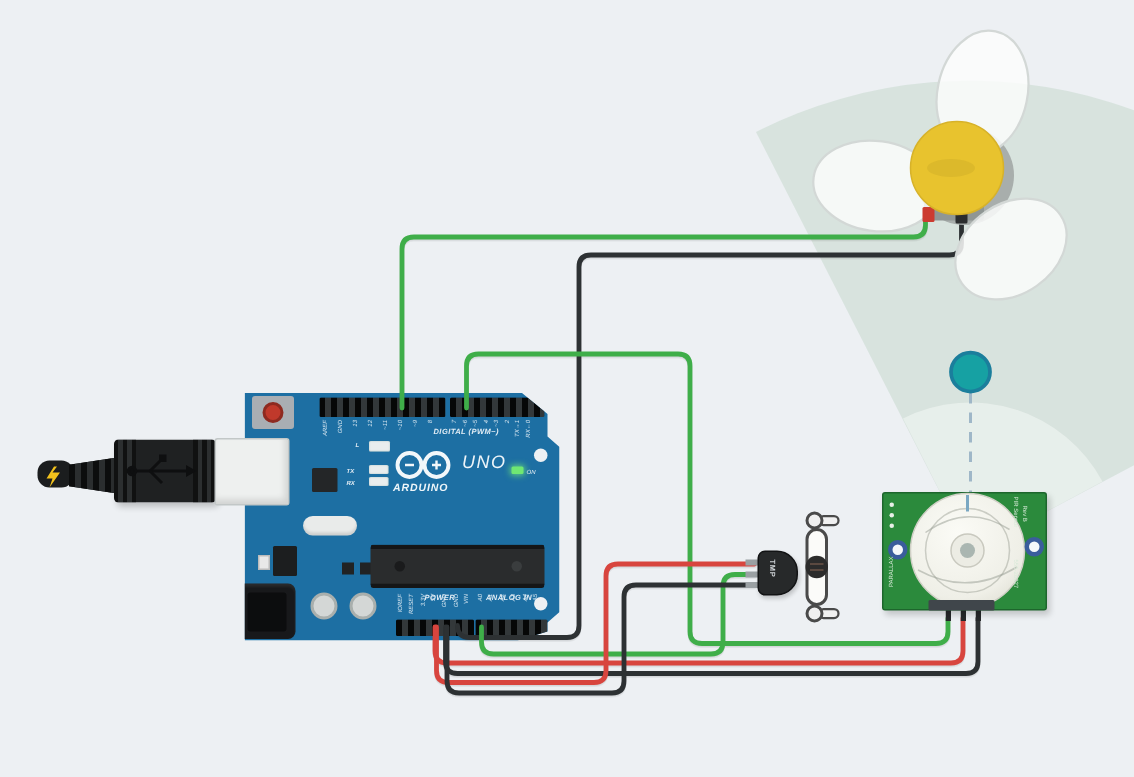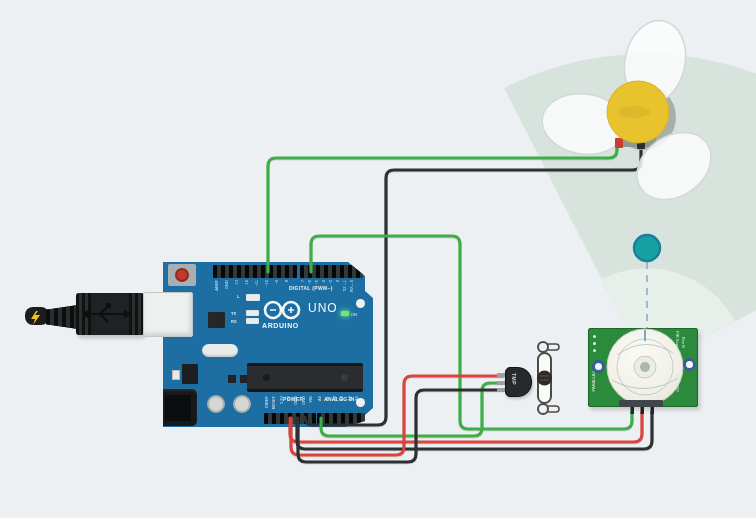--- a/index.html
+++ b/index.html
@@ -2,21 +2,21 @@
 <html><head>
 <meta charset="utf-8">
 <style>
   html,body{margin:0;padding:0;background:#edf0f3;font-family:"Liberation Sans",sans-serif;}
   #canvas{position:relative;width:756px;height:518px;background:#edf0f3;overflow:hidden;}
   #canvas svg.layer{position:absolute;left:0;top:0;}
   .abs{position:absolute;}
   
   #board{position:absolute;left:163px;top:262px;width:211px;height:166px;background:#1d6fa3;
          clip-path:polygon(0px 0px,185px 0px,202px 14px,202px 29px,210px 36px,210px 146px,202px 153px,202px 159px,182px 165px,0px 165px);
-         box-shadow:2px 3px 4px rgba(0,0,0,.18);}
+         box-shadow:2px 3px 4px rgba(0,0,0,.18);font-style:italic;}
   .hdr{position:absolute;height:13px;background:#17191a;border-radius:1px;
        background-image:repeating-linear-gradient(90deg,#060707 0 4px,#33383a 4px 8px);}
   .vlabel{position:absolute;writing-mode:vertical-rl;transform:rotate(180deg);font-size:4px;line-height:1;
           color:#d6e6f0;letter-spacing:0;white-space:nowrap;}
   .vtext{position:absolute;writing-mode:vertical-rl;font-size:4px;line-height:1;color:#d9ead9;white-space:nowrap;}
   .vtext-flip{position:absolute;writing-mode:vertical-rl;transform:rotate(180deg);font-size:4px;line-height:1;color:#d9ead9;white-space:nowrap;}
   .cap{position:absolute;font-size:5px;font-weight:bold;color:#e2edf5;letter-spacing:.3px;}
   .ledbar{position:absolute;background:#e9edee;border-radius:1px;box-shadow:inset 0 0 1px #8aa;}
   .tinytxt{position:absolute;font-size:5px;color:#dfeaf2;font-weight:bold;}
   

